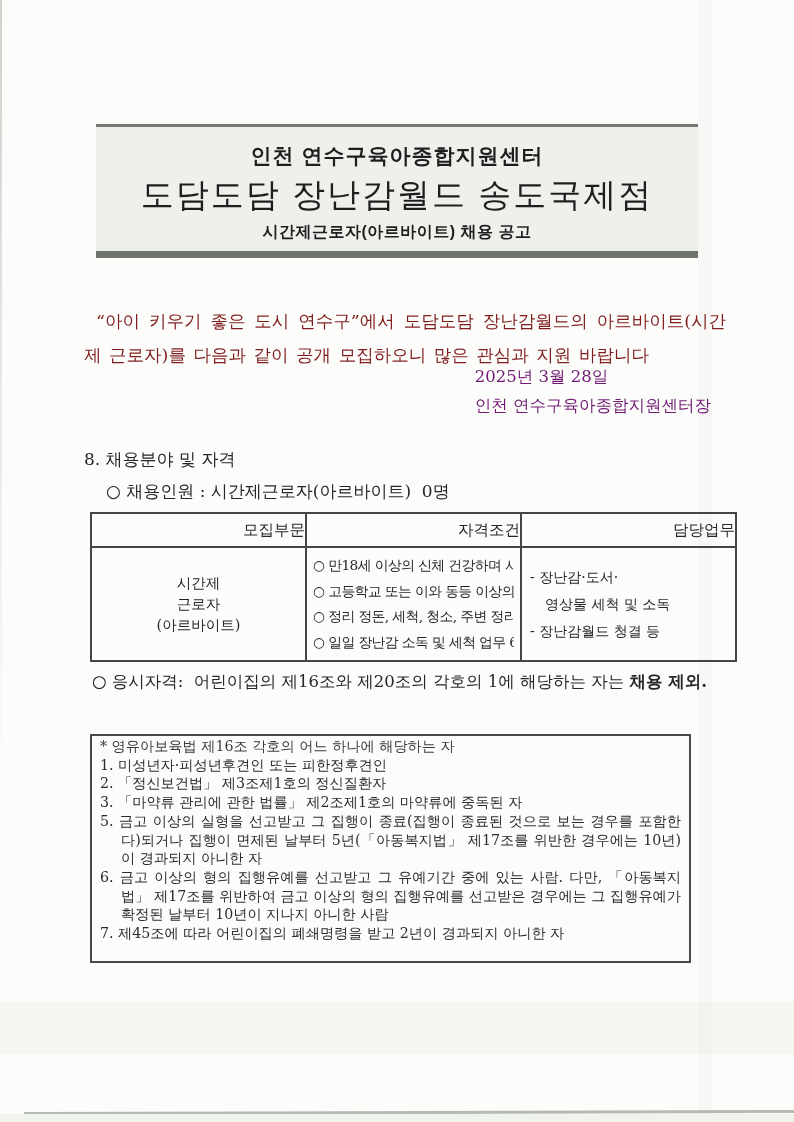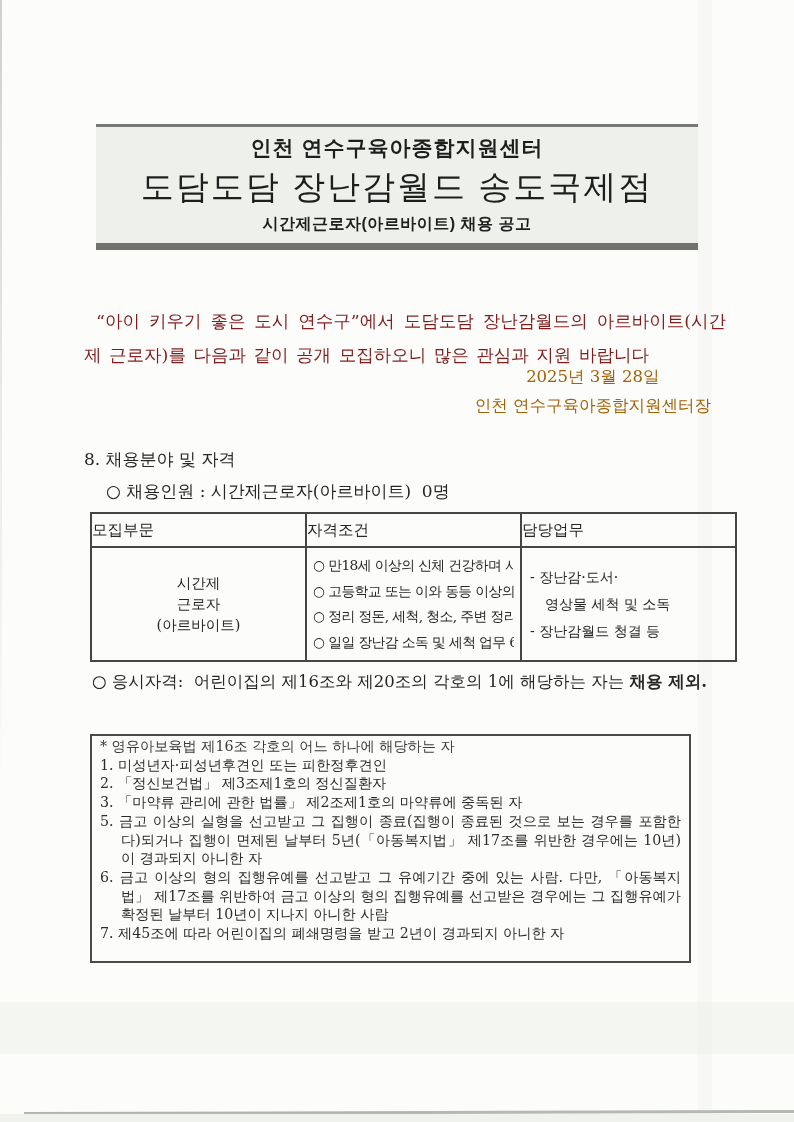--- a/index.html
+++ b/index.html
@@ -38,54 +38,54 @@
 
   
   .header-box {
     position: absolute; left: 96px; top: 124px; width: 602px;
     background: #edf0eb;
     border-top: 3px solid #757a75;
     border-bottom: 7px solid #6e736e;
     text-align: center;
     font-family: "Liberation Sans", sans-serif;
     color: #1e1e1e;
-    padding: 7px 0 8px 0;
+    padding: 15px 0 8px 0;
   }
   .header-org   { font-size: 21px; font-weight: 700; letter-spacing: 1px; }
   .header-title { font-size: 33px; font-weight: 400; letter-spacing: 2px; margin-top: 3px; }
   .header-sub   { font-size: 16px; font-weight: 700; letter-spacing: 0.5px; margin-top: 4px; }
 
   
   .intro {
     position: absolute; left: 84px; top: 286px; width: 642px;
     font-size: 17.5px; line-height: 34px;
     text-align: justify; text-indent: 12px;
     word-spacing: 2px; color: #7f1d1d;
   }
   .date-block {
     position: absolute; right: 83px; top: 362px;
-    text-align: center; font-size: 16.5px; line-height: 29px; color: #a16207;
+    text-align: left; font-size: 16.5px; line-height: 29px; color: #701a75;
   }
 
   
   .sec1-heading { position: absolute; left: 84px;  top: 448px; font-size: 17px; }
   .recruit-line { position: absolute; left: 106px; top: 480px; font-size: 17px; white-space: pre-wrap; }
 
   
   table.recruit {
     position: absolute; left: 90px; top: 512px;
     border-collapse: collapse; table-layout: fixed;
     width: 647px;
   }
   table.recruit th, table.recruit td {
     border: 2px solid #454545;
     font-weight: normal;
   }
   table.recruit th {
-    height: 32px; font-size: 15.5px; text-align: left; padding: 0;
+    height: 32px; font-size: 15.5px; text-align: right; padding: 0;
   }
   td.cat {
     width: 131px; text-align: center; vertical-align: middle;
     font-size: 14.5px; line-height: 21px; white-space: pre-line;
   }
   td.quals {
     width: 368px; vertical-align: middle; padding: 5px 6px;
     font-size: 13.8px; line-height: 25.5px; letter-spacing: -0.6px;
   }
   td.quals div { white-space: nowrap; overflow: hidden; }

